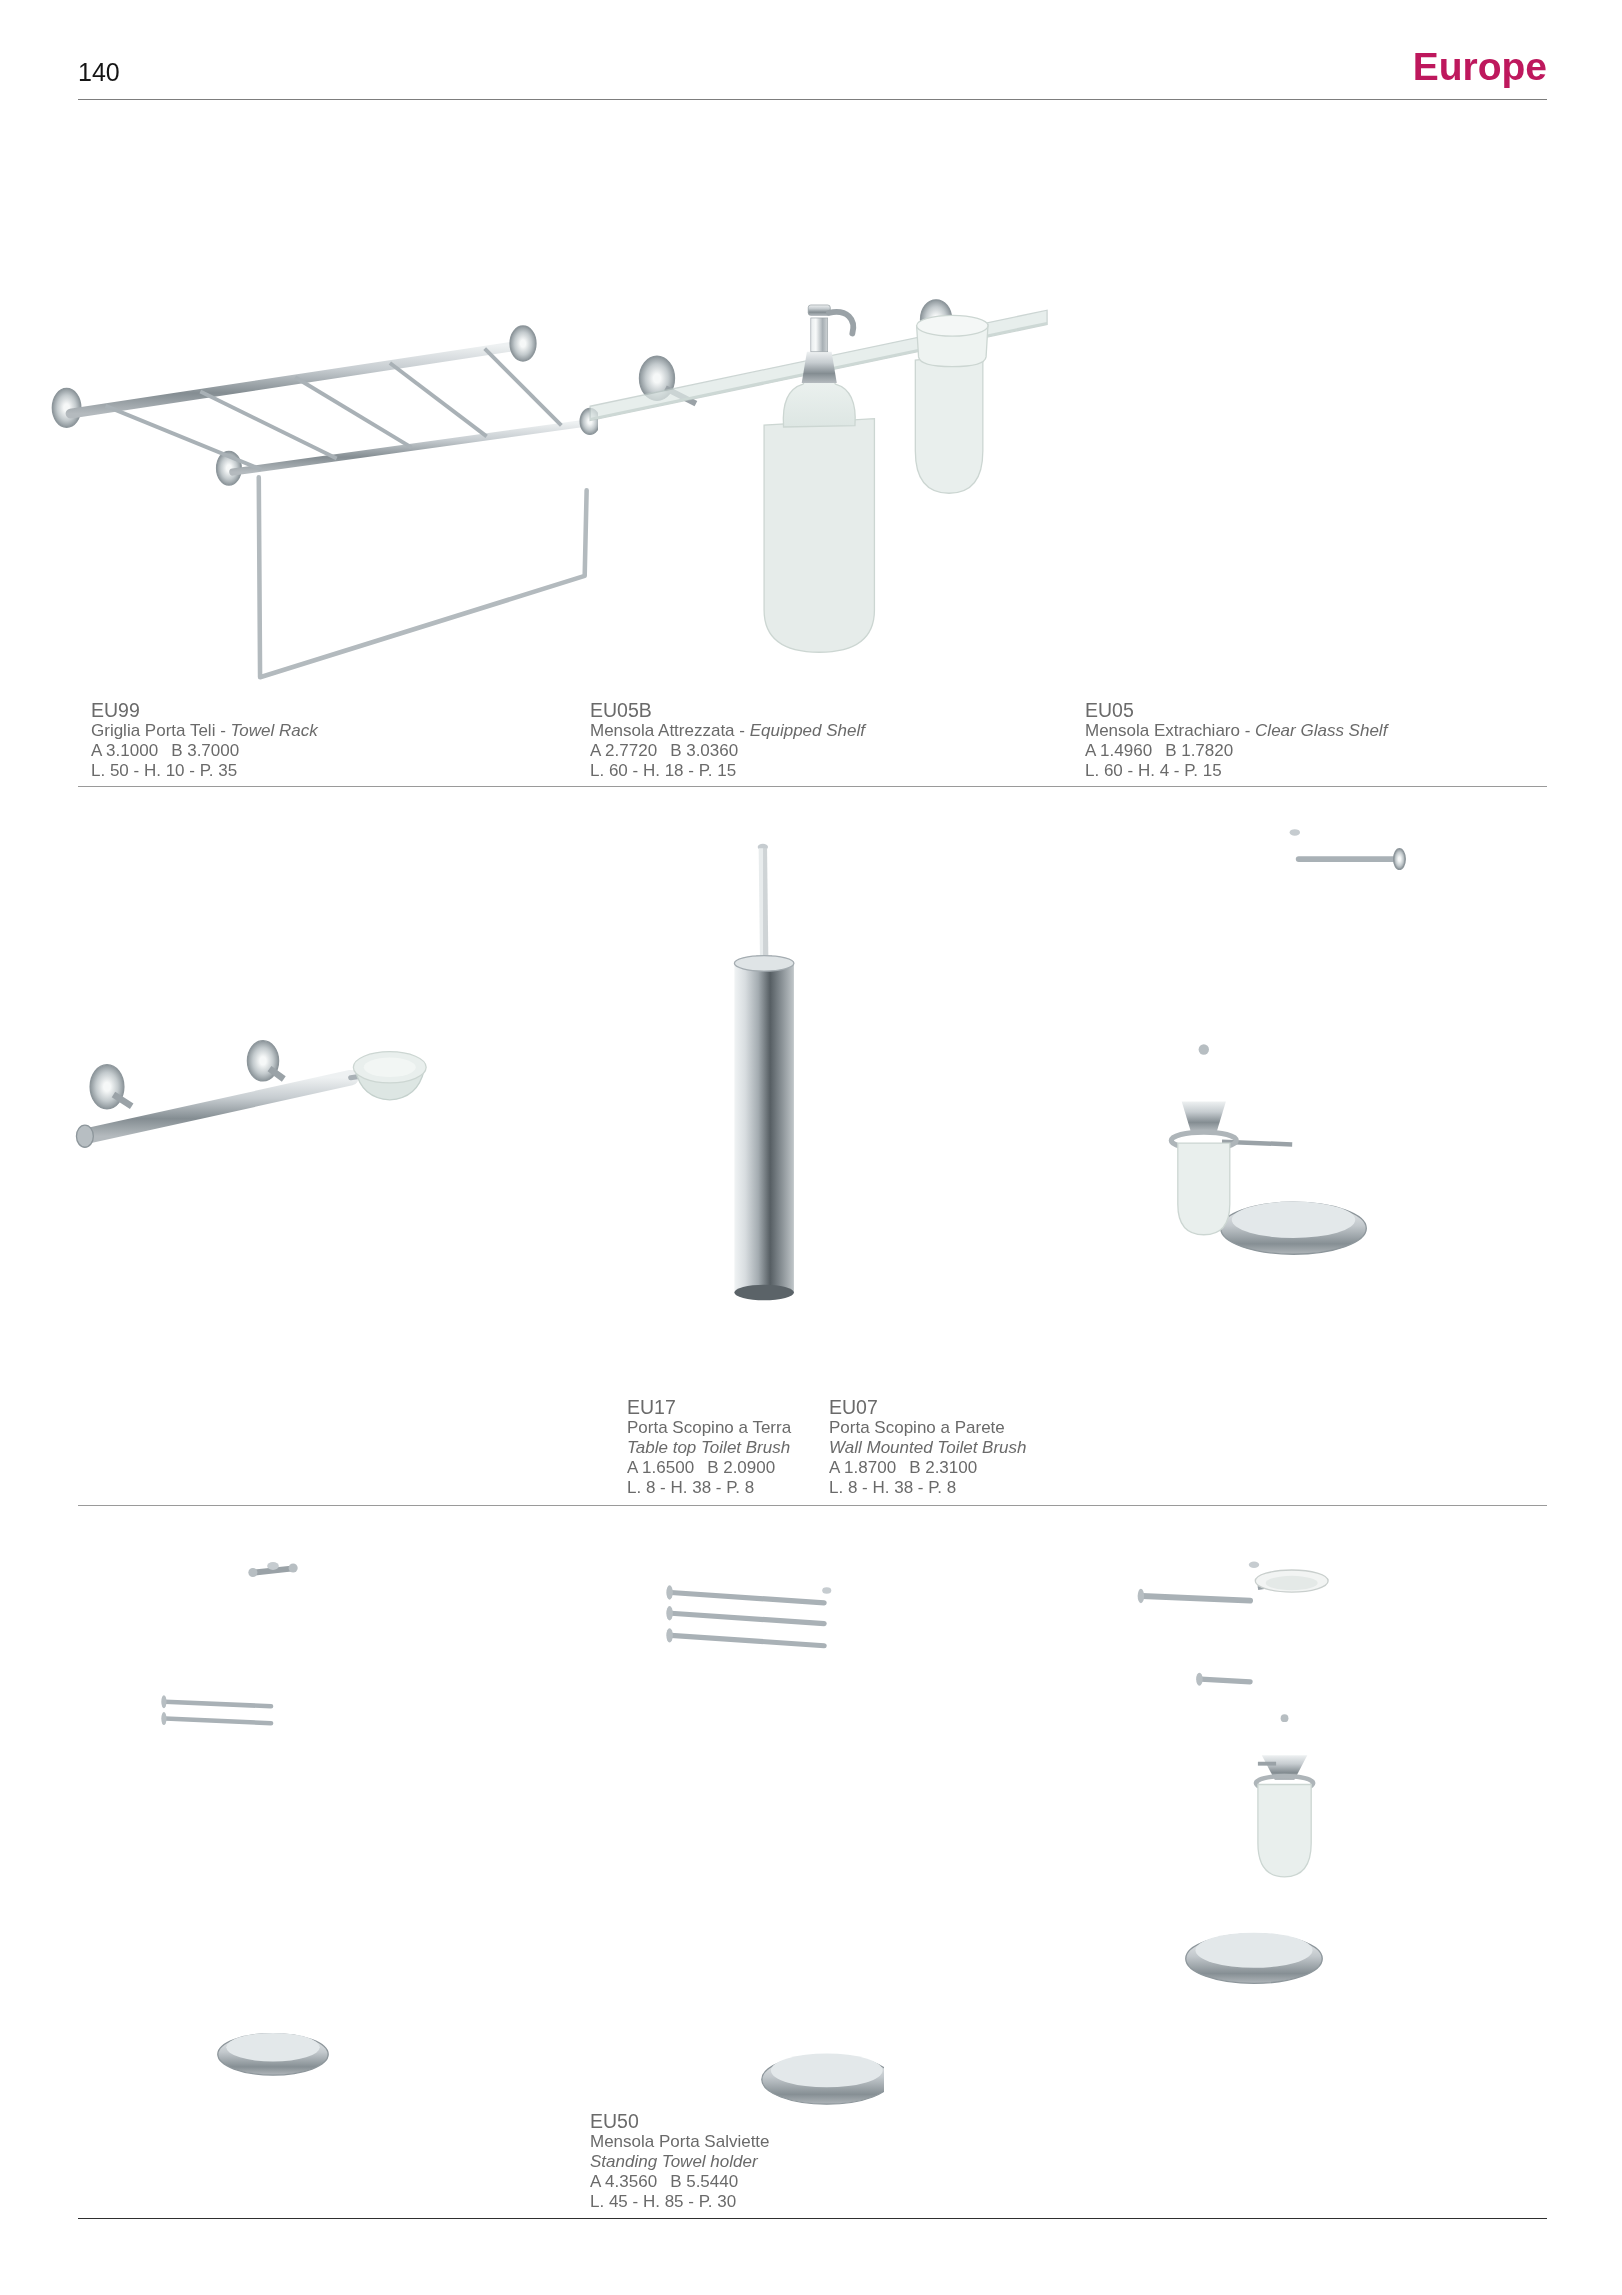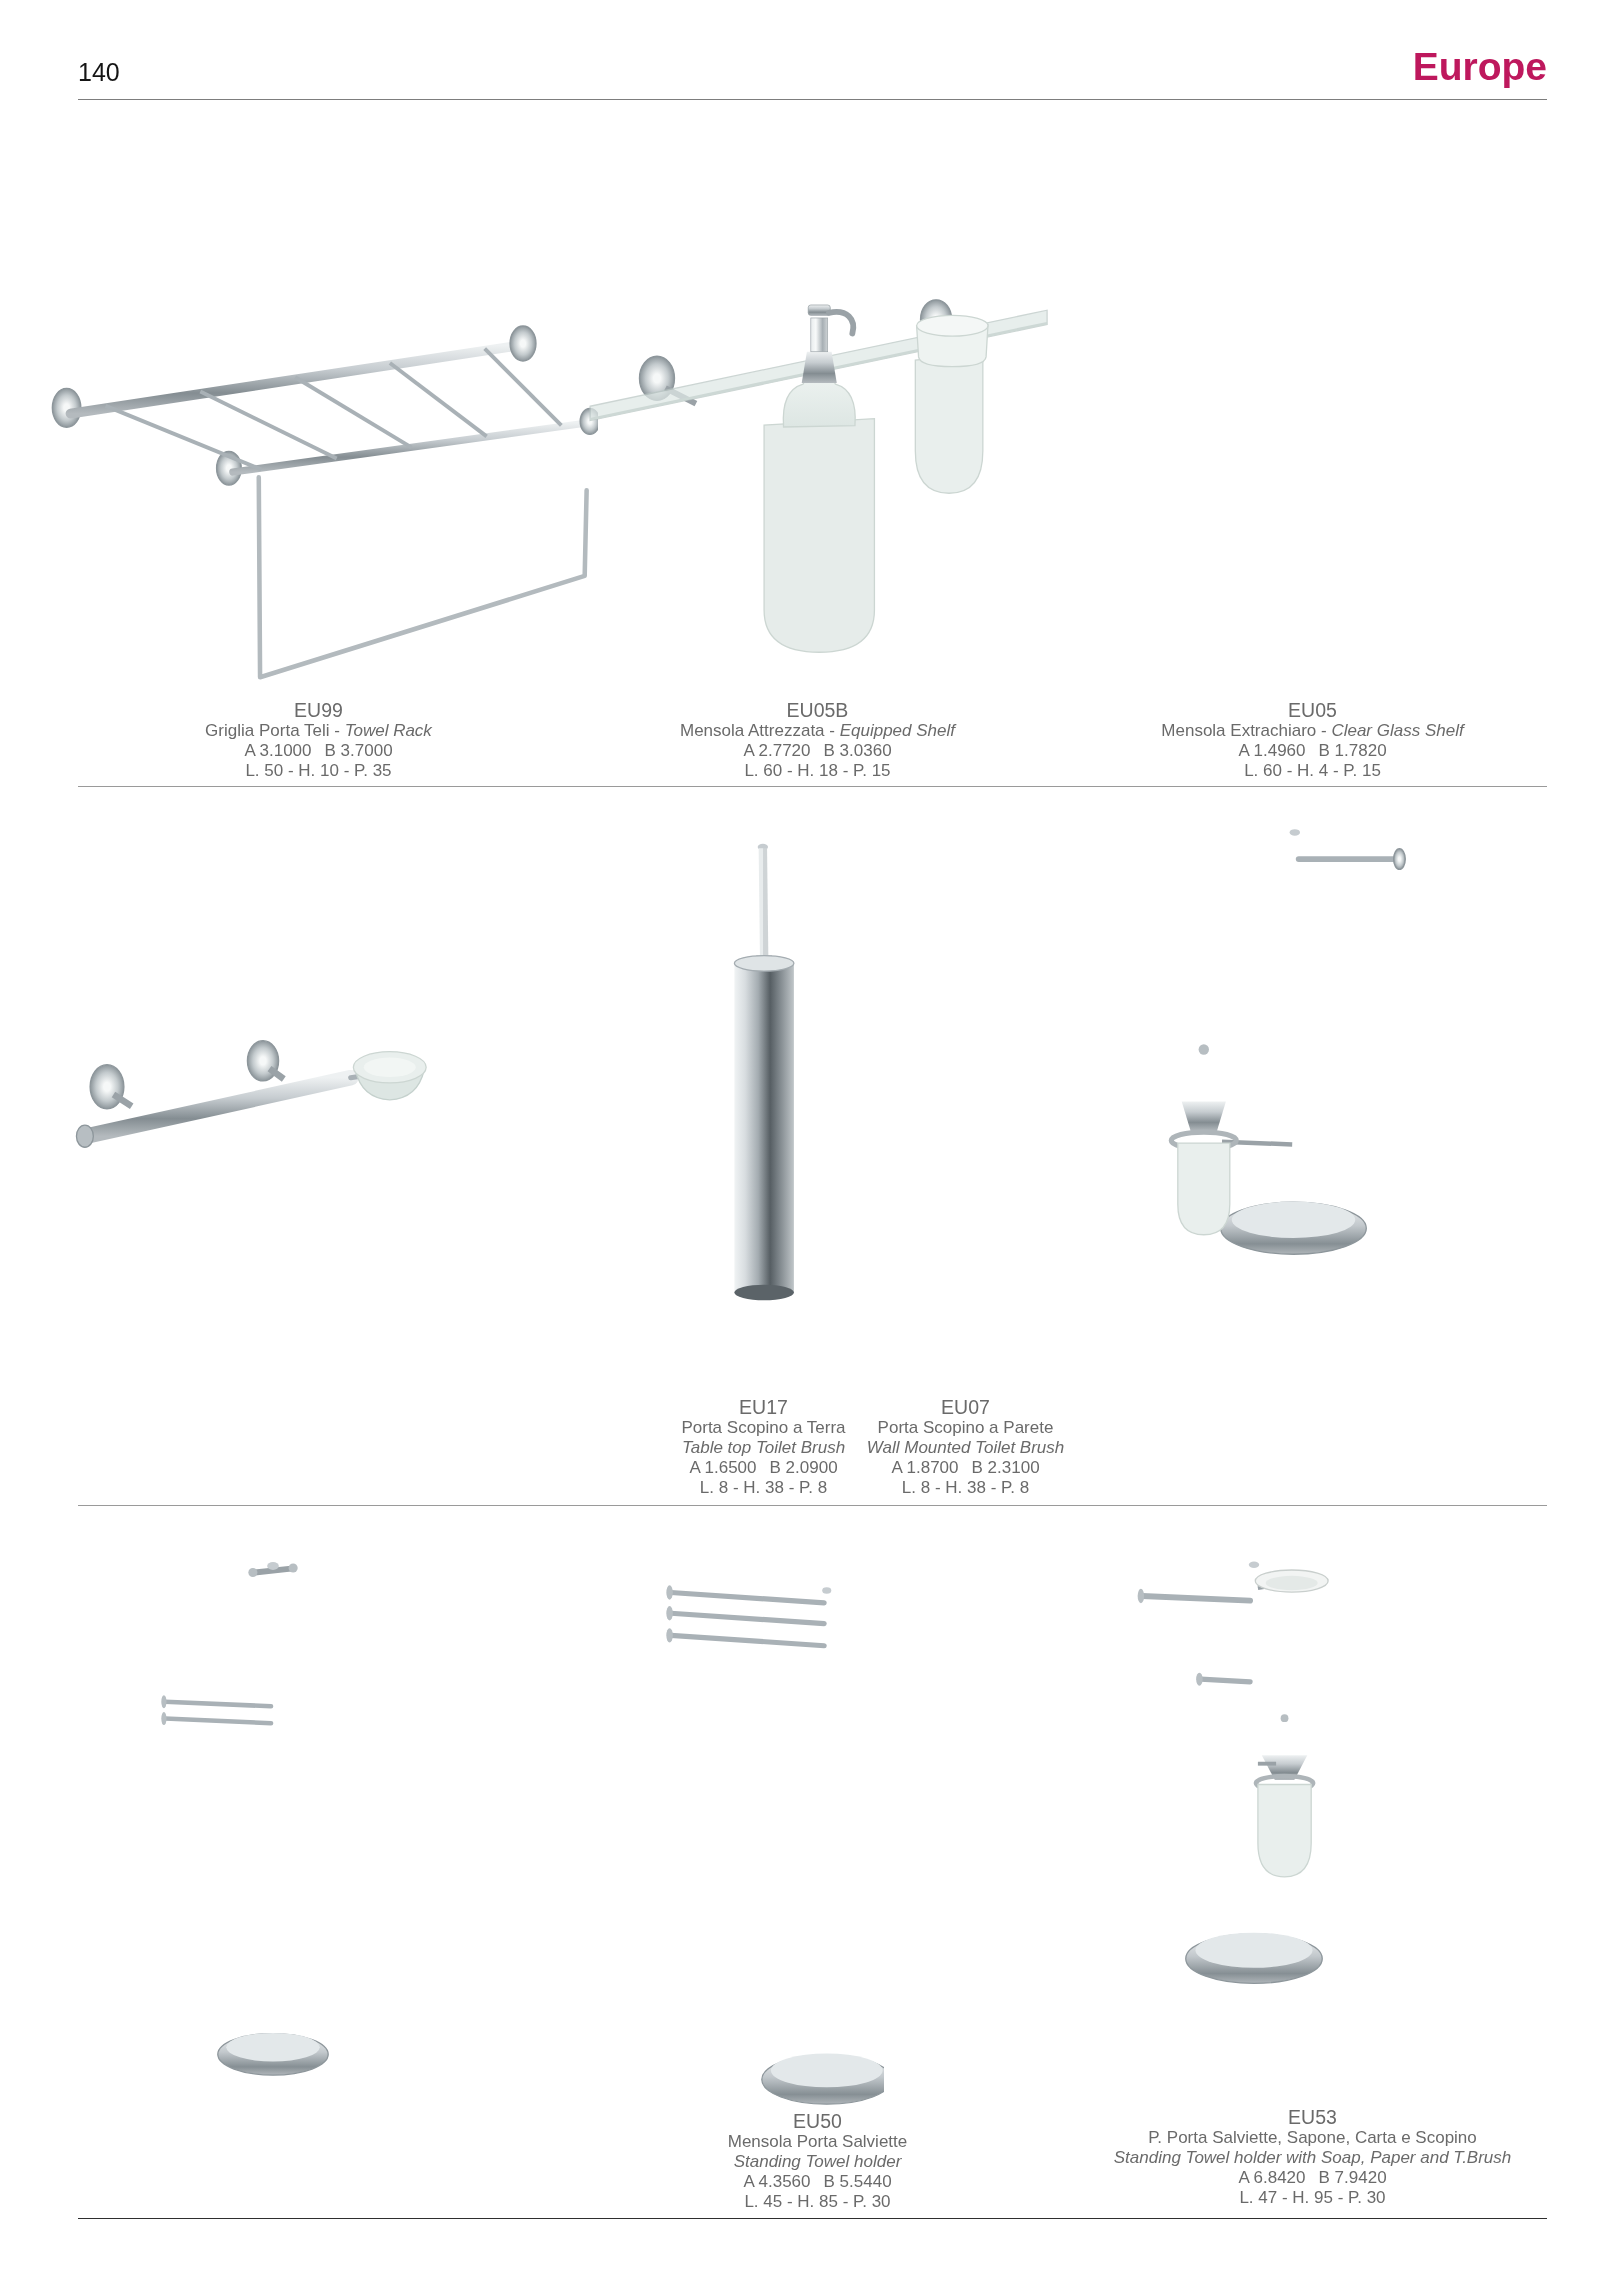--- a/index.html
+++ b/index.html
@@ -6,21 +6,21 @@
   body{width:1623px;height:2295px;background:#ffffff;font-family:"Liberation Sans",sans-serif;position:relative;}
   .page{position:absolute;inset:0;}
   .pagenum{position:absolute;left:78px;top:58px;font-size:25px;color:#151515;}
   .brand{position:absolute;right:76px;top:45px;font-size:39px;font-weight:bold;color:#be185d;}
   .rule{position:absolute;left:78px;right:76px;}
   .rule-header{top:99px;border-top:1.9px solid #7d7d7d;}
   .rule-1{top:786px;border-top:1.3px solid #9a9a9a;}
   .rule-2{top:1505px;border-top:1.3px solid #9a9a9a;}
   .rule-bottom{top:2218px;border-top:1.9px solid #2e2e2e;}
   .photo{position:absolute;}
-  .pblock{position:absolute;text-align:center;color:#6a6a6a;font-size:17px;line-height:20px;white-space:nowrap;}
+  .pblock{position:absolute;text-align:left;color:#6a6a6a;font-size:17px;line-height:20px;white-space:nowrap;}
   .pblock.olive{color:#6f6b55;}
   .pcode{font-size:19.5px;line-height:22px;}
   .pen{font-style:italic;}
   .pb{margin-left:13px;}
 </style>
 </head>
 <body>
 
 <div class="page">
 
@@ -233,22 +233,15 @@
 
 
   <div class="pblock" style="left:590px;top:2110px;width:455px">
     <div class="pcode">EU50</div>
     <div>Mensola Porta Salviette</div>
     <div class="pen">Standing Towel holder</div>
     <div><span class="pa">A 4.3560</span><span class="pb">B 5.5440</span></div>
     <div>L. 45 - H. 85 - P. 30</div>
   </div>
 
-  <div class="pblock" style="left:1085px;top:2106px;width:455px">
-    <div class="pcode">EU53</div>
-    <div>P. Porta Salviette, Sapone, Carta e Scopino</div>
-    <div class="pen">Standing Towel holder with Soap, Paper and T.Brush</div>
-    <div><span class="pa">A 6.8420</span><span class="pb">B 7.9420</span></div>
-    <div>L. 47 - H. 95 - P. 30</div>
-  </div>
 
 </div>
 
 
 </body></html>

